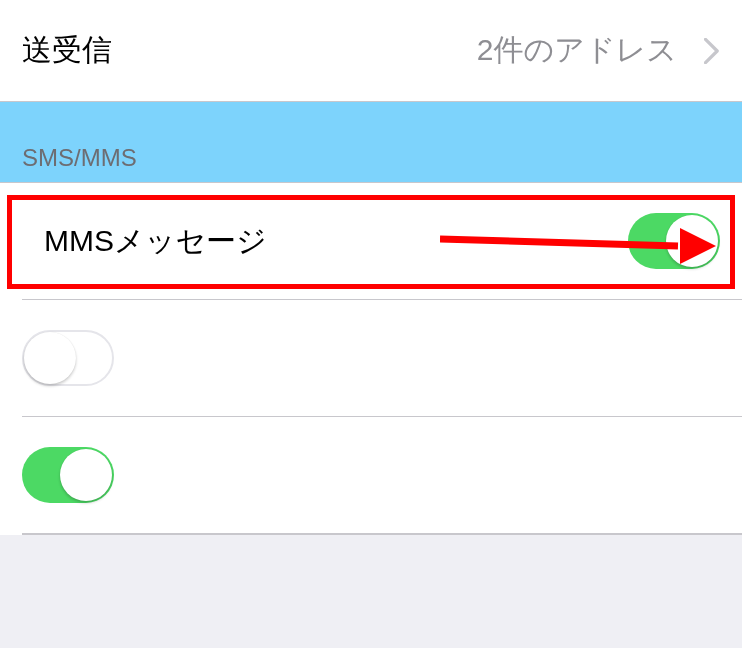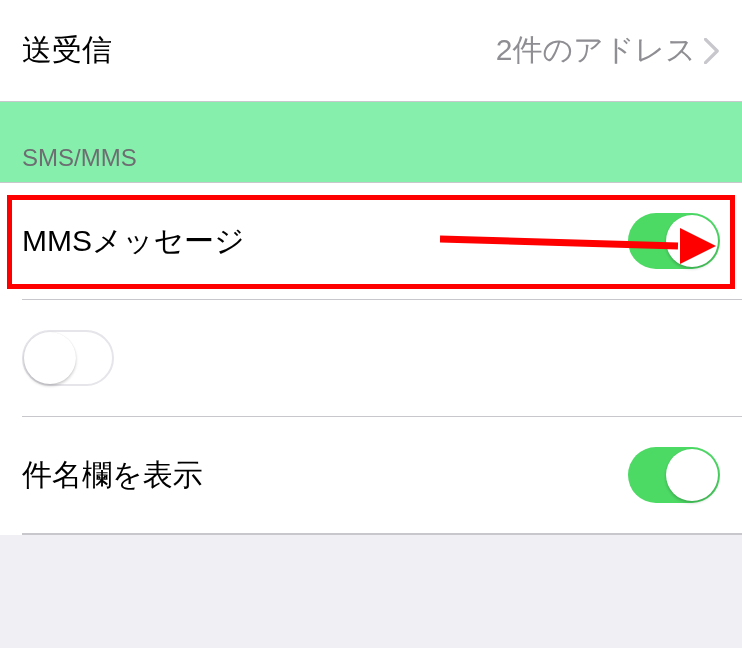--- a/index.html
+++ b/index.html
@@ -28,36 +28,36 @@
       font-weight: 400;
     }
     .row-value {
       font-size: 30px;
       color: #8e8e93;
       margin-right: 8px;
     }
     .row-right {
       display: flex;
       align-items: center;
-      gap: 0;
+      gap: 19px;
     }
     .chevron {
       color: #c7c7cc;
       display: flex;
       align-items: center;
     }
     .chevron svg {
       width: 16px;
       height: 26px;
     }
     .section-header {
       padding: 42px 22px 10px 22px;
       font-size: 24px;
       color: #6d6d72;
-      background: #86efac;
+      background: #7dd3fc;
       text-transform: none;
     }
     .divider {
       height: 1px;
       background: #c8c7cc;
       margin-left: 22px;
     }
     .gap {
       height: 1px;
       background: #c8c7cc;
@@ -125,37 +125,36 @@
     </div>
   </div>
 </div>
 <div class="gap"></div>
 
 <div class="section-header">SMS/MMS</div>
 
 <div class="gap"></div>
 <div class="section">
 
-  <div class="row" style="position:relative;">
+  <div class="row" style="position:relative;margin-left:22px;">
     <span class="row-label">MMSメッセージ</span>
     <div class="toggle on">
       <div class="toggle-knob"></div>
     </div>
   </div>
   <div class="divider"></div>
 
   <div class="row">
     <div class="toggle off">
       <div class="toggle-knob"></div>
     </div>
   </div>
   <div class="divider"></div>
 
   <div class="row">
-    <span class="row-label">件名欄を表示</span>
     <div class="toggle on">
       <div class="toggle-knob"></div>
     </div>
   </div>
   <div class="divider"></div>
 
   <div class="divider"></div>
 
 
 </div>

